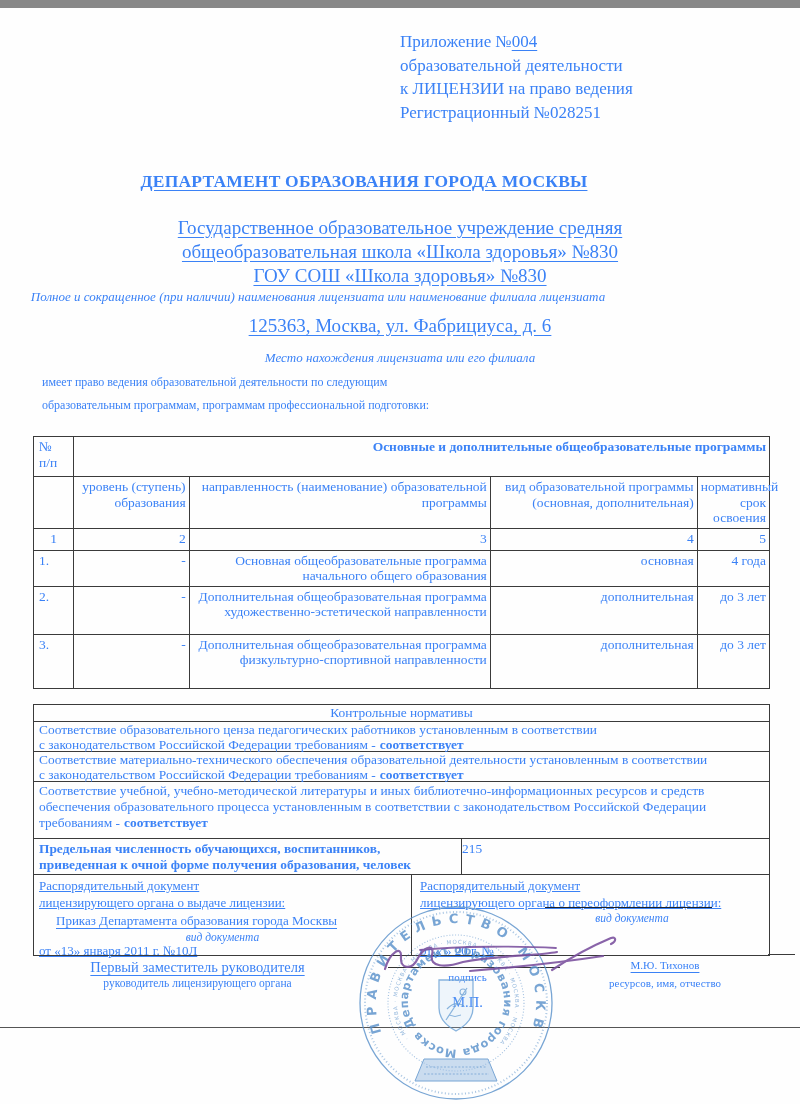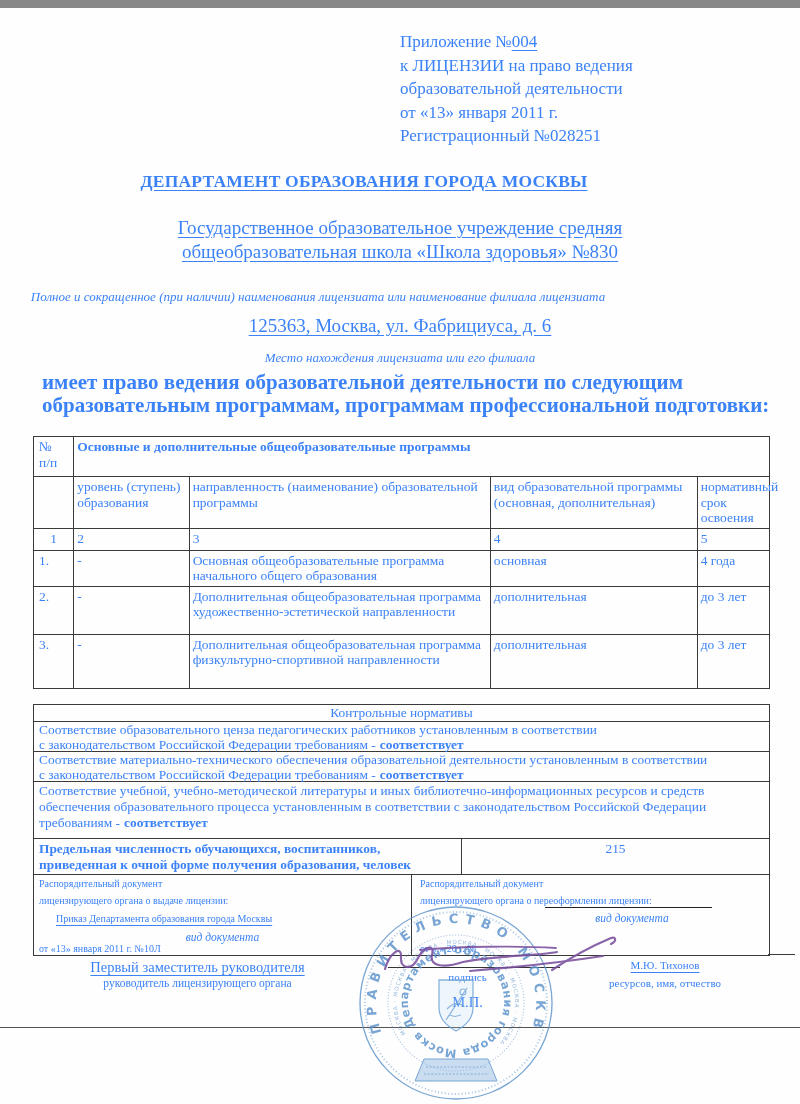--- a/index.html
+++ b/index.html
@@ -16,44 +16,44 @@
   .pre { white-space:pre-line; }
   .prs { white-space:pre; }
 
   .appendix { left:400px; top:22px; font-size:17px; line-height:23.5px; }
   .dept { left:0; top:163px; width:728px; font-size:17.5px; font-weight:bold; letter-spacing:.2px; }
   .orgblock { left:0; top:208px; width:800px; font-size:19px; line-height:24px; }
   .caption-sm { font-size:13px; font-style:italic; }
   .cap1 { left:0; top:281px; width:636px; }
   .address { left:0; top:307px; width:800px; font-size:19px; }
   .cap2 { left:0; top:342px; width:800px; }
-  .intro { left:42px; top:363px; font-size:21px; font-weight:bold; line-height:22.5px; }
+  .intro { left:42px; top:363px; font-size:12px; font-weight:normal; line-height:22.5px; }
 
   
   .t1 { left:33px; top:428px; width:737px; border-collapse:collapse; table-layout:fixed;
         font-size:13.5px; line-height:15.5px; }
-  .t1 td { border:1px solid #3a3a3a; vertical-align:top; padding:2px 3px; text-align:left; }
+  .t1 td { border:1px solid #3a3a3a; vertical-align:top; padding:2px 3px; text-align:right; }
   .t1 td.numcol { text-align:left; padding-left:5px; }
 
   
   .t2 { left:33px; top:696px; width:737px; border:1px solid #3a3a3a; font-size:13.4px; }
   .t2row { border-top:1px solid #3a3a3a; padding:0 5px; }
   .t2row:first-child { border-top:none; }
   .t2-title { height:16px; line-height:15px; text-align:center; }
   .norm { line-height:14.9px; padding-top:1px; }
   .norm-b { height:30px; } .norm-c { height:30px; } .norm-d { height:57px; line-height:16px; }
   .norm b { margin-left:4px; }
   .t2flex { display:flex; padding:0; }
   .cap-row { height:36px; }
   .cap-left { width:427px; font-weight:bold; line-height:16px; padding:2px 5px; }
-  .cap-right { flex:1; border-left:1px solid #3a3a3a; text-align:center; padding-top:2px; }
+  .cap-right { flex:1; border-left:1px solid #3a3a3a; text-align:left; padding-top:2px; }
   .ord-row { height:81px; }
   .ord-left { width:377px; position:relative; }
   .ord-right { flex:1; border-left:1px solid #3a3a3a; position:relative; }
-  .ordline { position:absolute; font-size:10px; white-space:nowrap; }
+  .ordline { position:absolute; font-size:13px; white-space:nowrap;text-decoration:underline; }
   .vidcap { position:absolute; font-size:11.5px; font-style:italic; }
   .blankline { position:absolute; border-bottom:1px solid #222; }
 
   
   .sig-pos { left:65px; top:951px; width:265px; font-size:14.5px; }
   .sig-pos-cap { left:65px; top:969px; width:265px; font-size:11.5px; }
   .sig-line { left:388px; top:959px; width:172px; border-bottom:1px solid #333; }
   .sig-cap { left:380px; top:963px; width:175px; font-size:11px; }
   .mp { left:380px; top:986px; width:175px; font-size:14.5px; }
   .sig-name { left:580px; top:951px; width:170px; font-size:11px; }
@@ -65,31 +65,31 @@
   .stamp-svg { left:356px; top:895px; pointer-events:none; }
   .sign-svg { left:370px; top:915px; pointer-events:none; }
 </style>
 </head>
 <body>
 
 <div class="page">
 
   <div class="abs appendix">
     <div><span>Приложение №</span><span class="u">004</span></div>
+    <div>образовательной деятельности</div>
     <div>к ЛИЦЕНЗИИ на право ведения</div>
-    <div>образовательной деятельности</div>
-    <div>от «13» января 2011 г.</div>
     <div>Регистрационный №028251</div>
   </div>
 
   <div class="abs dept center"><span class="u">ДЕПАРТАМЕНТ ОБРАЗОВАНИЯ ГОРОДА МОСКВЫ</span></div>
 
   <div class="abs orgblock center">
     <div><span class="u">Государственное образовательное учреждение средняя</span></div>
     <div><span class="u">общеобразовательная школа «Школа здоровья» №830</span></div>
+    <div><span class="u">ГОУ СОШ «Школа здоровья» №830</span></div>
   </div>
   <div class="abs cap1 center caption-sm">Полное и сокращенное (при наличии) наименования лицензиата или наименование филиала лицензиата</div>
 
   <div class="abs address center"><span class="u">125363, Москва, ул. Фабрициуса, д. 6</span></div>
   <div class="abs cap2 center caption-sm">Место нахождения лицензиата или его филиала</div>
 
   <div class="abs intro">
     <div>имеет право ведения образовательной деятельности по следующим</div>
     <div>образовательным программам, программам профессиональной подготовки:</div>
   </div>

